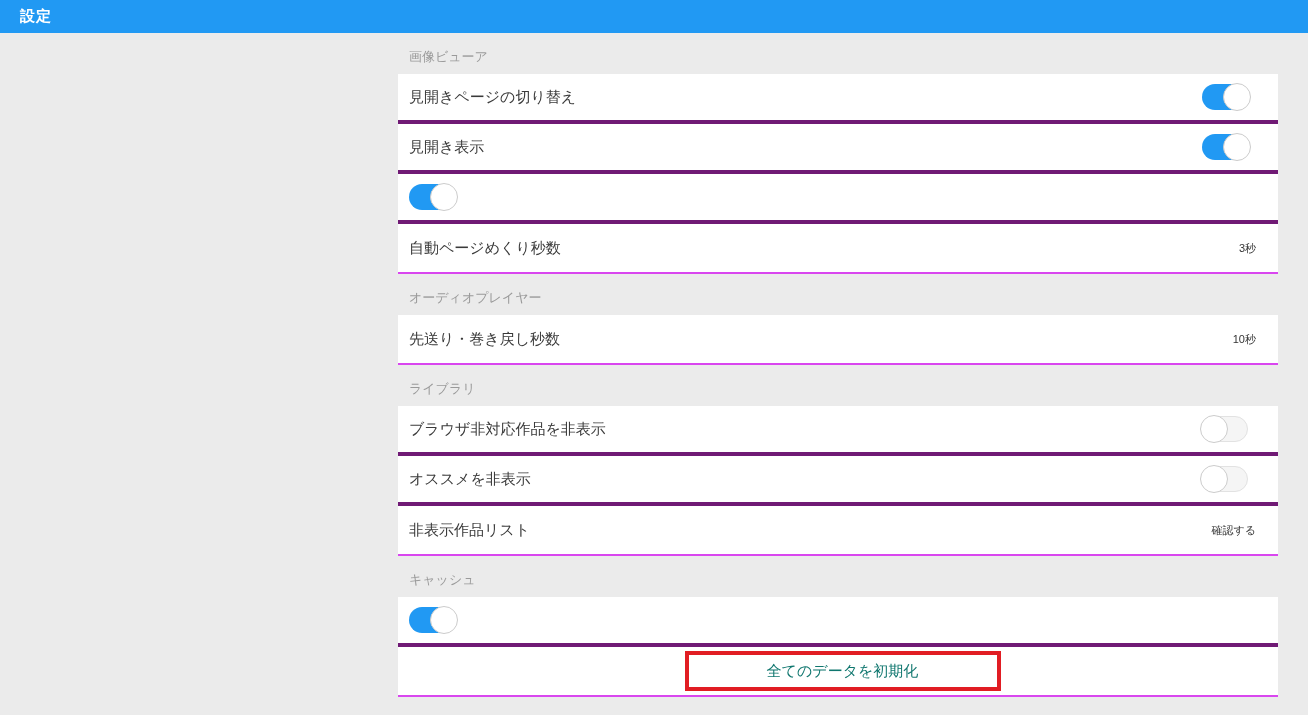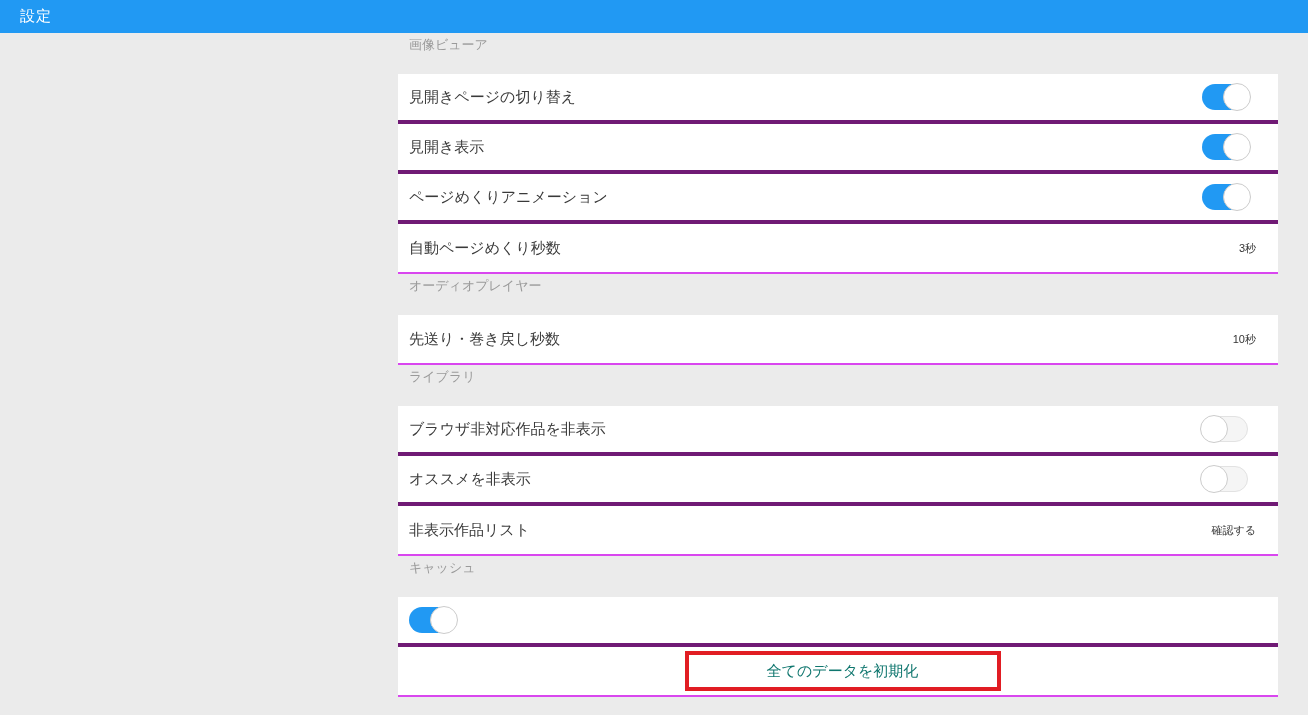--- a/index.html
+++ b/index.html
@@ -10,31 +10,31 @@
     overflow: hidden;
   }
   .app-header {
     position: absolute; left: 0; top: 0;
     width: 1308px; height: 33px;
     background: #2199f3;
     display: flex; align-items: center;
     padding-left: 20px;
   }
   .app-header .title {
-    color: #ffffff; font-size: 15px; font-weight: normal;
+    color: #ffffff; font-size: 15px; font-weight: bold;
     letter-spacing: 1px;
   }
   .panel {
     position: absolute; left: 398px; top: 33px;
     width: 880px;
   }
   .section-label {
     height: 41px;
     display: flex; align-items: flex-end;
-    padding: 0 0 20px 11px;
+    padding: 0 0 8px 11px;
     color: #9a9a9a; font-size: 13px;
   }
   .row {
     height: 50px;
     background: #ffffff;
     display: flex; align-items: center;
     padding: 0 16px 0 11px;
     border-bottom: 4px solid #701a75;
   }
   .row:last-child { border-bottom: 2px solid #d946ef; }
@@ -93,21 +93,20 @@
           <div class="knob"></div>
         </div>
       </div>
       <div class="row">
         <span class="label">見開き表示</span>
         <div class="toggle on">
           <div class="knob"></div>
         </div>
       </div>
       <div class="row">
-        <span class="label">ページめくりアニメーション</span>
         <div class="toggle on">
           <div class="knob"></div>
         </div>
       </div>
       <div class="row">
         <span class="label">自動ページめくり秒数</span>
         <span class="value">3秒</span>
       </div>
     </div>
     <div class="section-label">オーディオプレイヤー</div>

